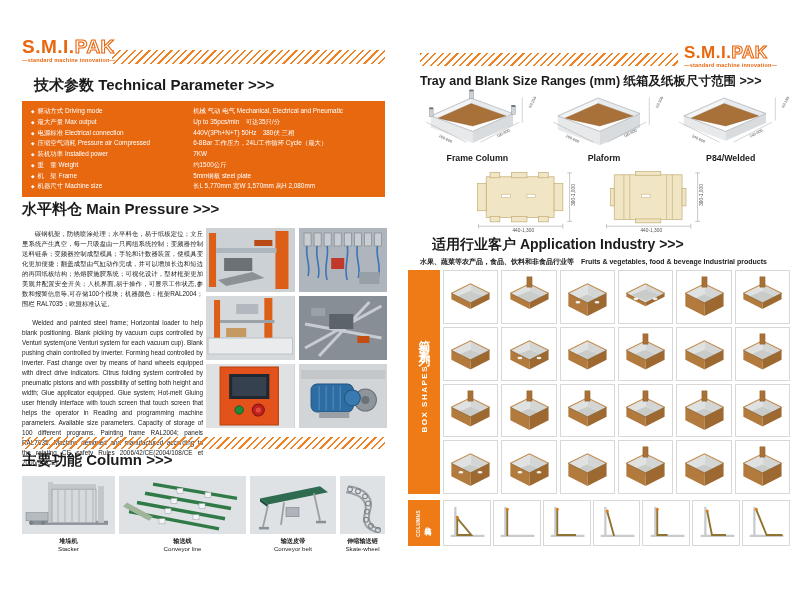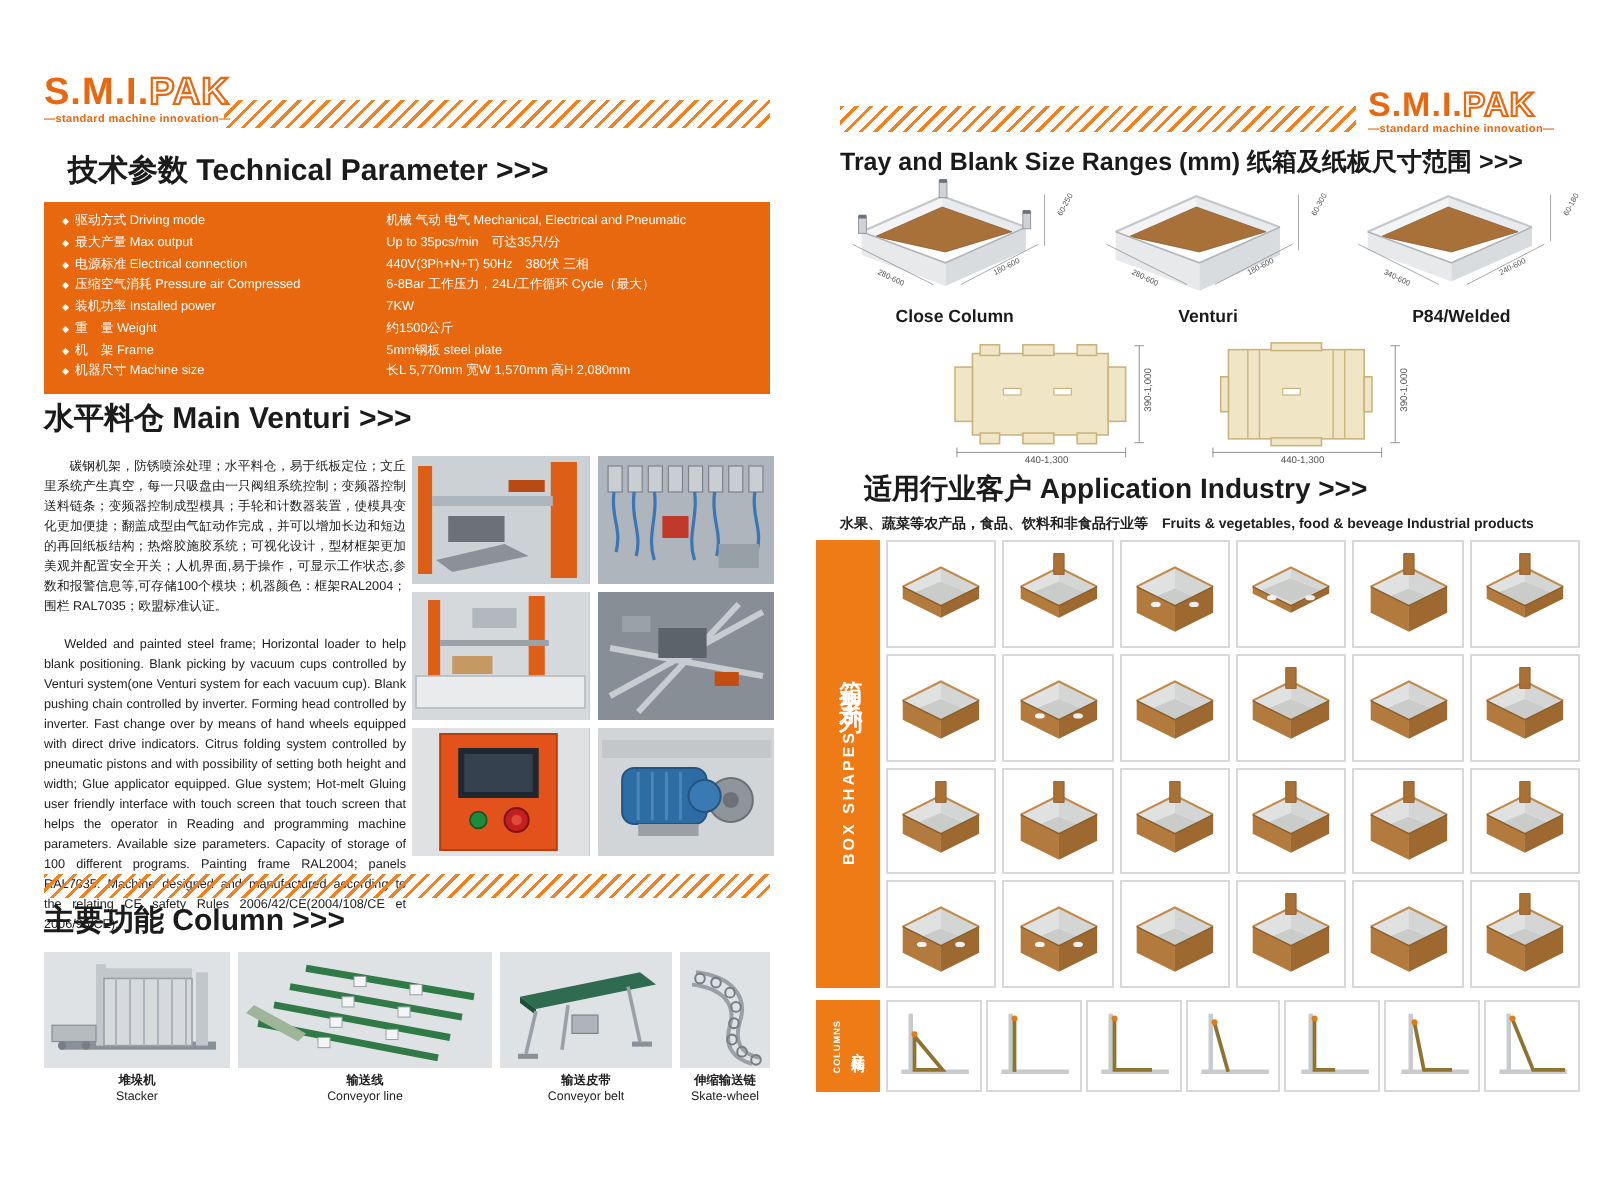--- a/index.html
+++ b/index.html
@@ -154,21 +154,21 @@
       <div class="prow">
         <div class="plabel">
           <span class="bullet">◆</span>
           <span>机器尺寸 Machine size</span>
         </div>
         <div class="pvalue">长L 5,770mm 宽W 1,570mm 高H 2,080mm</div>
       </div>
     </div>
 
   <div class="h1" id="title-feat">
-    <span>水平料仓</span> <span>Main Venturi</span> <span>&gt;&gt;&gt;</span>
+    <span>水平料仓</span> <span>Main Pressure</span> <span>&gt;&gt;&gt;</span>
   </div>
 
   <div class="para" id="para-zh">碳钢机架，防锈喷涂处理；水平料仓，易于纸板定位；文丘里系统产生真空，每一只吸盘由一只阀组系统控制；变频器控制送料链条；变频器控制成型模具；手轮和计数器装置，使模具变化更加便捷；翻盖成型由气缸动作完成，并可以增加长边和短边的再回纸板结构；热熔胶施胶系统；可视化设计，型材框架更加美观并配置安全开关；人机界面,易于操作，可显示工作状态,参数和报警信息等,可存储100个模块；机器颜色：框架RAL2004；围栏 RAL7035；欧盟标准认证。</div>
   <div class="para" id="para-en">Welded and painted steel frame; Horizontal loader to help blank positioning. Blank picking by vacuum cups controlled by Venturi system(one Venturi system for each vacuum cup). Blank pushing chain controlled by inverter. Forming head controlled by inverter. Fast change over by means of hand wheels equipped with direct drive indicators. Citrus folding system controlled by pneumatic pistons and with possibility of setting both height and width; Glue applicator equipped. Glue system; Hot-melt Gluing user friendly interface with touch screen that touch screen that helps the operator in Reading and programming machine parameters. Available size parameters. Capacity of storage of 100 different programs. Painting frame RAL2004; panels RAL7035. Machine designed and manufactured according to the relating CE safety Rules 2006/42/CE(2004/108/CE et 2006/95/CE).</div>
 
   <div class="abs photo-grid">
     <div class="photo">
       <svg viewBox="0 0 88 64" preserveAspectRatio="none">
         <rect width="88" height="64" fill="#ccd1d5"></rect>
         <rect x="3" y="5" width="7" height="54" fill="#dd5f17"></rect>
@@ -398,21 +398,21 @@
           </g>
     <g stroke="#8b8f93" stroke-width="0.5">
       <line x1="4" y1="44" x2="56" y2="70"></line>
             <line x1="74" y1="70" x2="124" y2="44"></line>
             <line x1="128" y1="12" x2="128" y2="45"></line>
     </g>
     <text class="dimtxt" transform="translate(20,63) rotate(26)">280-600</text>
     <text class="dimtxt" transform="translate(96,64) rotate(-27)">180-600</text>
     <text class="dimtxt" transform="translate(139,26) rotate(-62)">60-250</text>
   </svg>
-        <div class="tname">Close Column</div>
+        <div class="tname">Frame Column</div>
       </div>
       <div class="tray">
         <svg viewBox="0 0 140 80">
     <polygon points="10,36 62,13 62,20 19,39" fill="#f2f4f5"></polygon>
     <polygon points="62,13 116,33 107,36 62,20" fill="#e8ebed"></polygon>
     <polygon points="19,39 62,20 107,36 64,49" fill="#a9713a"></polygon>
     <polygon points="19,39 62,20 107,36 64,49" fill="none" stroke="#8a5a2b" stroke-width="0.5"></polygon>
     <polygon points="10,36 64,56 64,74 10,54" fill="#e7e9eb"></polygon>
     <polygon points="64,56 116,33 116,51 64,74" fill="#d9dcdf"></polygon>
     <polyline points="10,36 62,13 116,33" fill="none" stroke="#c3c7ca" stroke-width="1.4"></polyline>
@@ -420,21 +420,21 @@
 
     <g stroke="#8b8f93" stroke-width="0.5">
       <line x1="4" y1="44" x2="56" y2="70"></line>
             <line x1="74" y1="70" x2="124" y2="44"></line>
             <line x1="128" y1="12" x2="128" y2="48"></line>
     </g>
     <text class="dimtxt" transform="translate(20,63) rotate(26)">280-600</text>
     <text class="dimtxt" transform="translate(96,64) rotate(-27)">180-600</text>
     <text class="dimtxt" transform="translate(139,26) rotate(-62)">60-300</text>
   </svg>
-        <div class="tname">Venturi</div>
+        <div class="tname">Plaform</div>
       </div>
       <div class="tray">
         <svg viewBox="0 0 140 80">
     <polygon points="10,36 62,13 62,20 19,39" fill="#f2f4f5"></polygon>
     <polygon points="62,13 116,33 107,36 62,20" fill="#e8ebed"></polygon>
     <polygon points="19,39 62,20 107,36 64,49" fill="#a9713a"></polygon>
     <polygon points="19,39 62,20 107,36 64,49" fill="none" stroke="#8a5a2b" stroke-width="0.5"></polygon>
     <polygon points="10,36 64,56 64,68 10,48" fill="#e7e9eb"></polygon>
     <polygon points="64,56 116,33 116,45 64,68" fill="#d9dcdf"></polygon>
     <polyline points="10,36 62,13 116,33" fill="none" stroke="#c3c7ca" stroke-width="1.4"></polyline>

